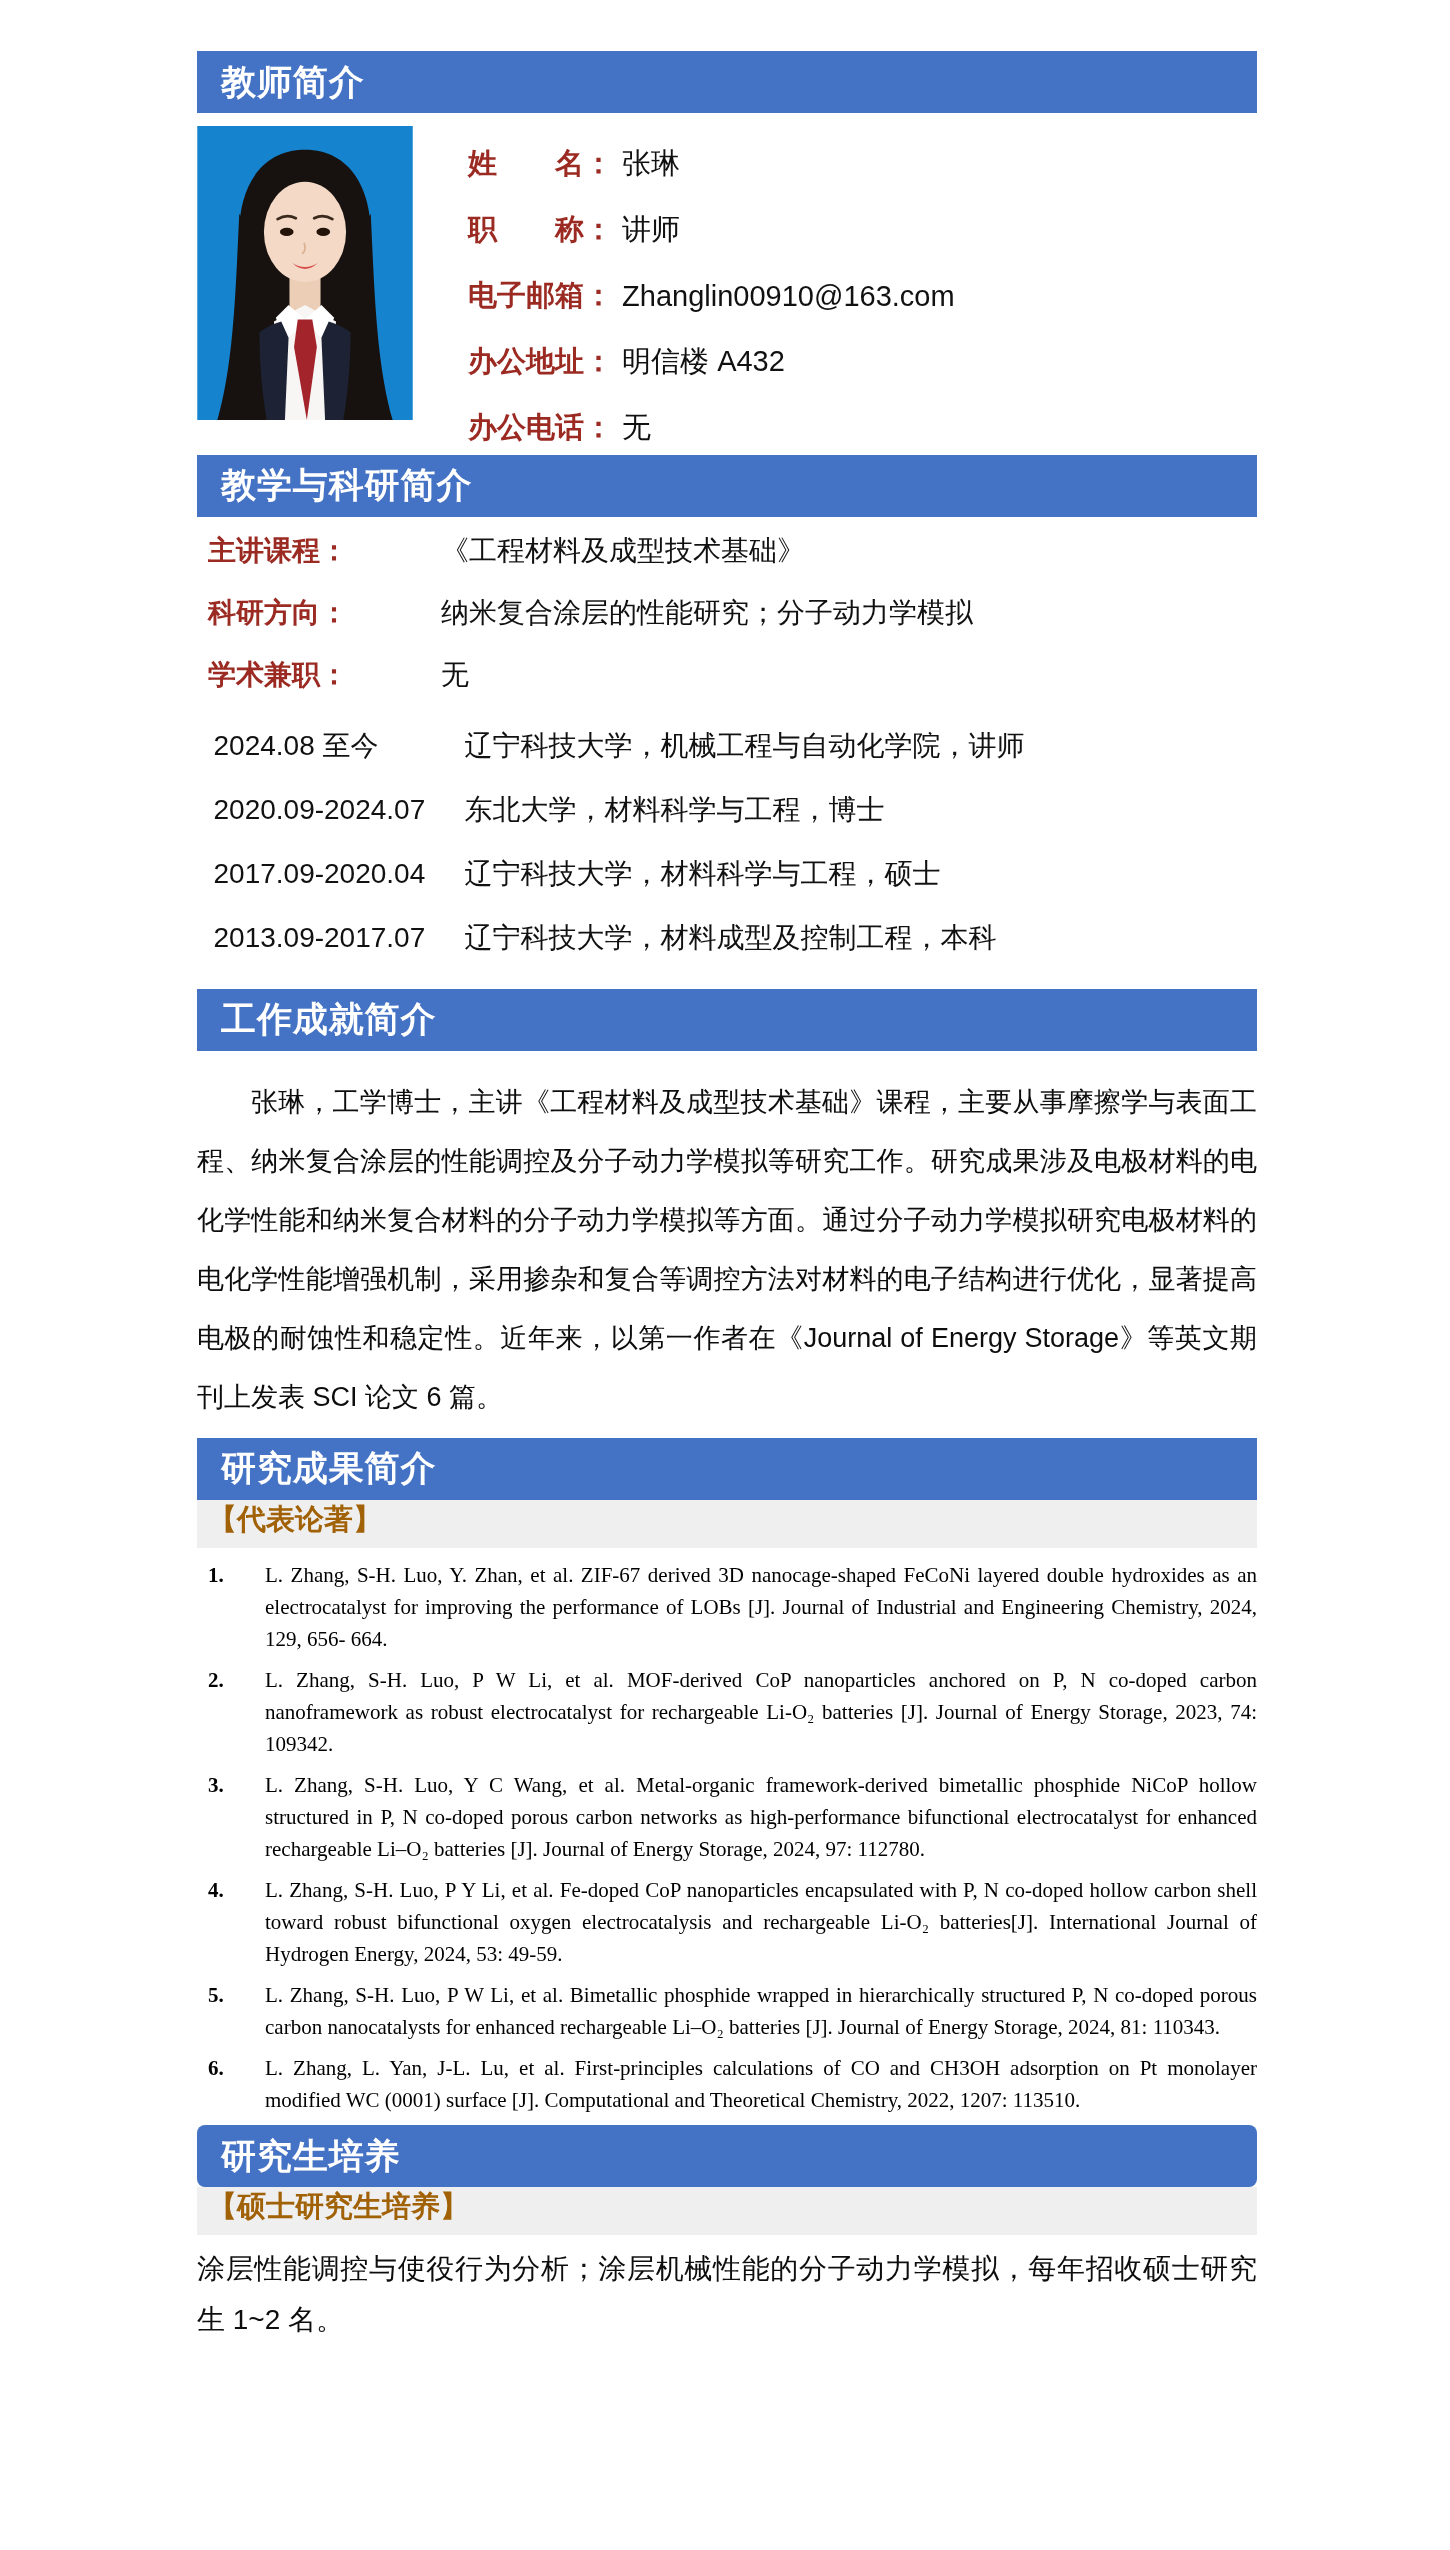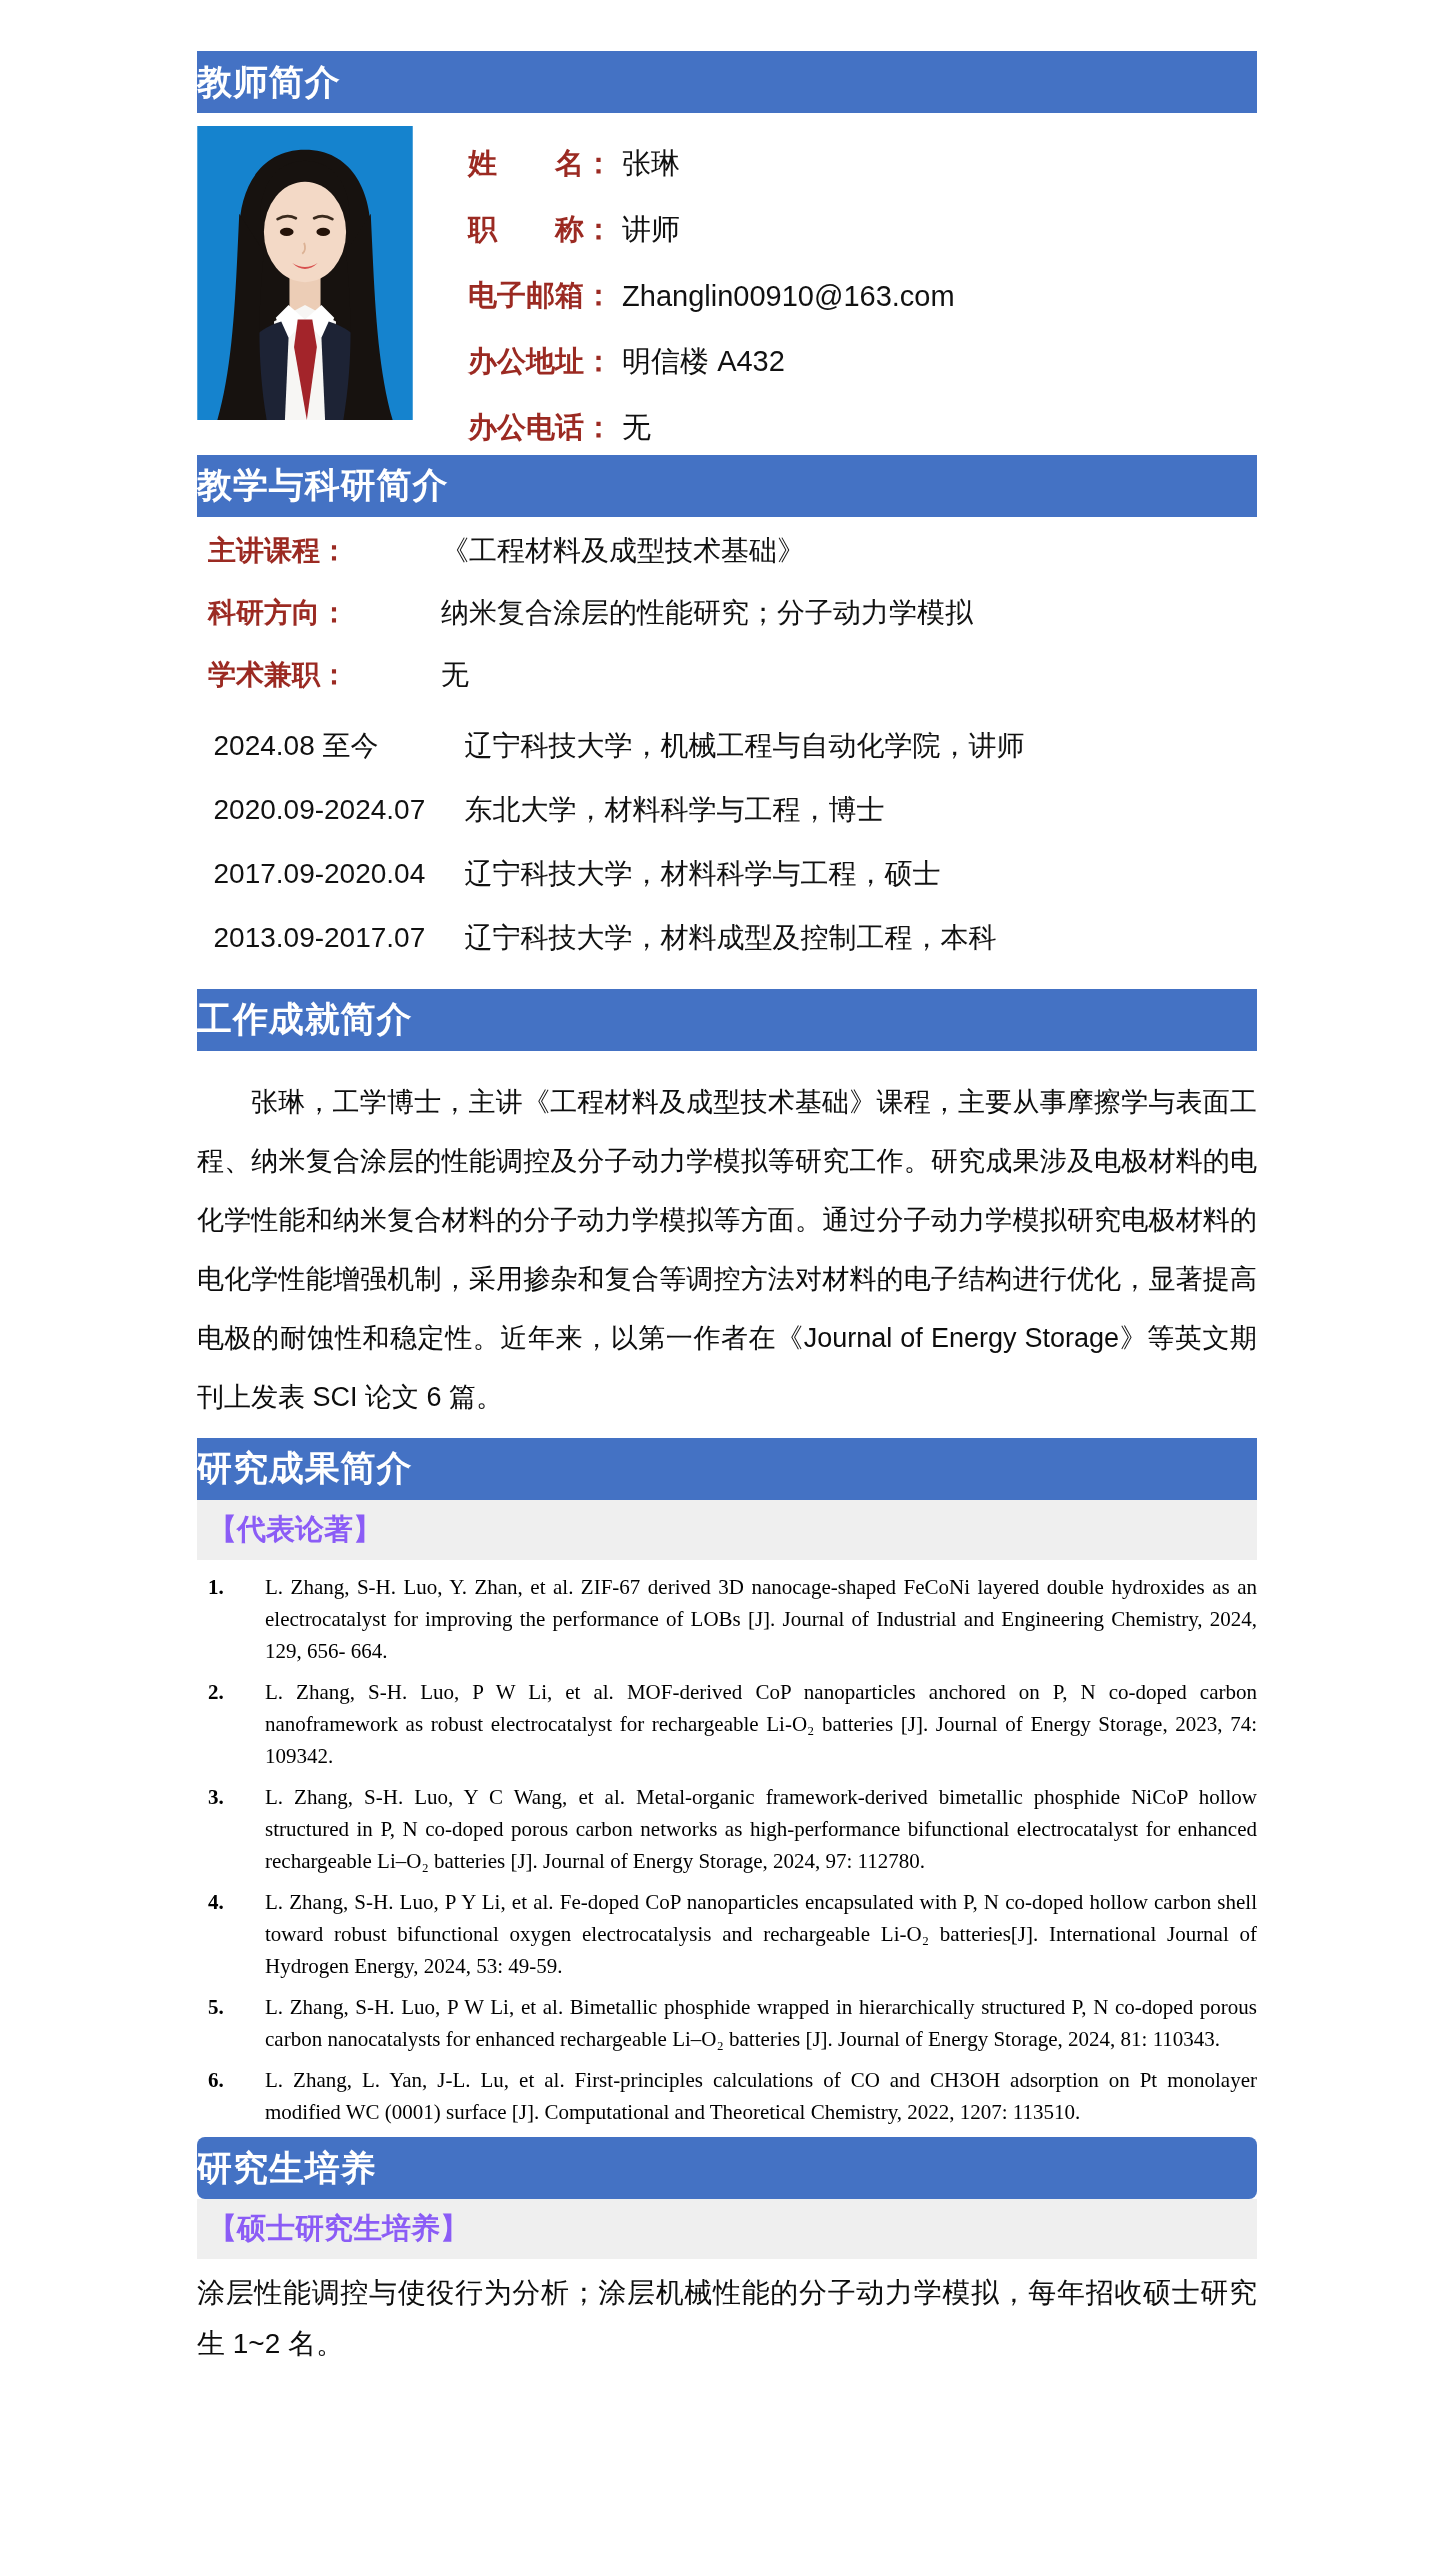--- a/index.html
+++ b/index.html
@@ -10,21 +10,21 @@
     overflow:hidden;
     font-family:"Liberation Sans",sans-serif;
     color:#111;
   }
   .content{position:absolute;left:197px;top:0;width:1060px;}
 
   
   .band{
     height:62px;background:#4472C4;color:#ffffff;
     display:flex;align-items:center;box-sizing:border-box;
-    font-size:35px;font-weight:bold;
+    padding-left:24px;font-size:35px;font-weight:bold;
     letter-spacing:0.9px;
   }
   .band.first{margin-top:51px;}
 
   
   .profile-row{display:flex;margin-top:12.8px;height:329px;}
   .photo{width:216px;height:294px;flex:0 0 216px;}
   .photo svg{display:block;width:216px;height:294px;}
   .info{margin-left:55px;padding-top:5.5px;}
   .info-row{height:66px;display:flex;align-items:center;font-size:29px;}
@@ -44,23 +44,23 @@
   .edu-detail{white-space:pre;}
 
   
   .para{
     margin-top:22px;font-size:27px;line-height:59px;
     text-align:justify;text-indent:2em;color:#0d0d0d;
   }
 
   
   .strip{
-    height:60px;background:#efefef;display:flex;align-items:center;
+    height:48px;background:#efefef;display:flex;align-items:flex-start;
     padding-left:11px;box-sizing:border-box;
-    color:#8b5cf6;font-weight:bold;font-size:29px;
+    color:#a16207;font-weight:bold;font-size:29px;
   }
 
   
   .pubs{margin-top:11px;font-family:"Liberation Serif",serif;}
   .pub{position:relative;padding-left:68px;margin-bottom:9.1px;
        font-size:21px;line-height:32px;text-align:justify;color:#000;}
   .pub-num{position:absolute;left:11px;top:0;font-weight:bold;}
 
   
   .grad-para{

